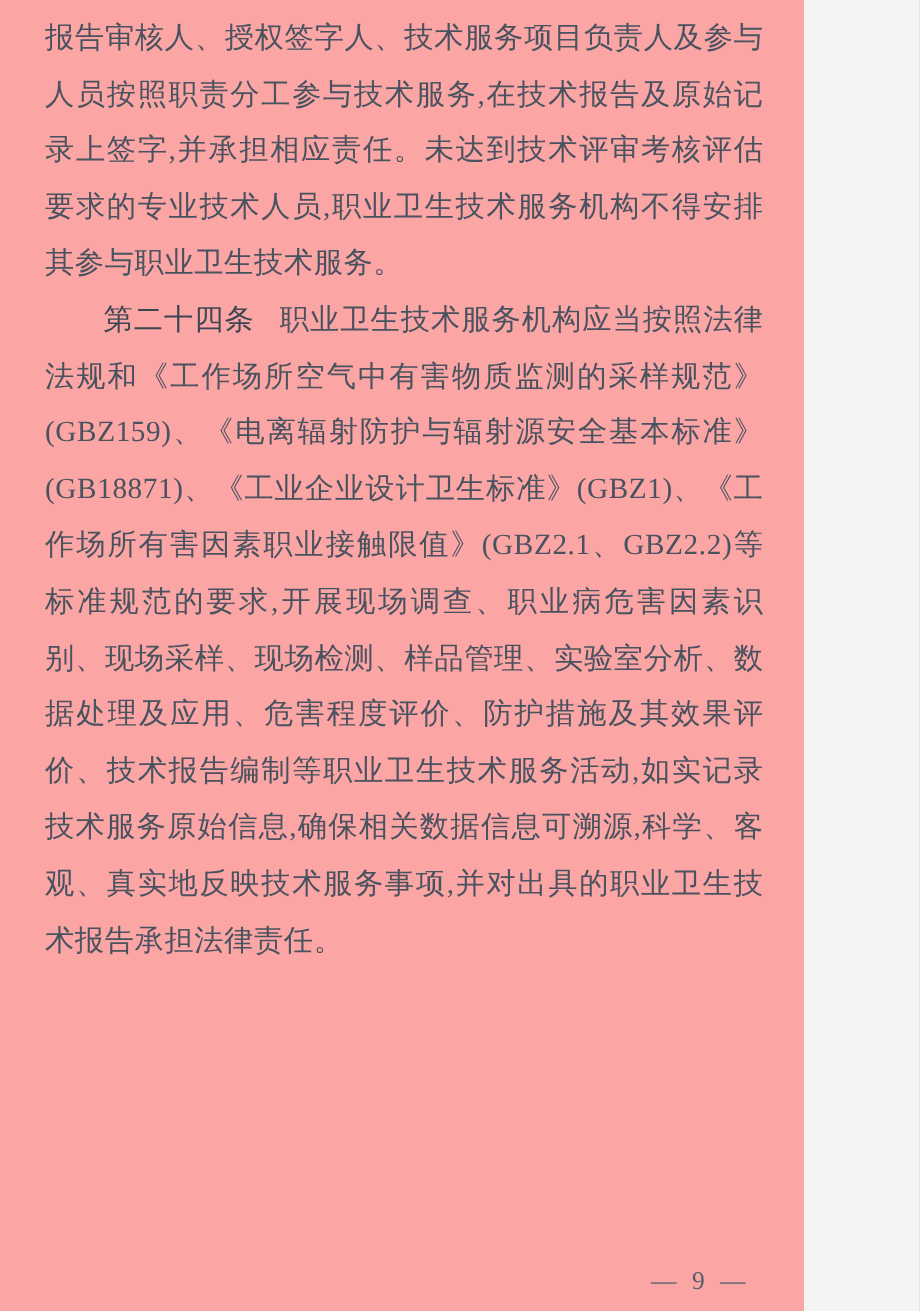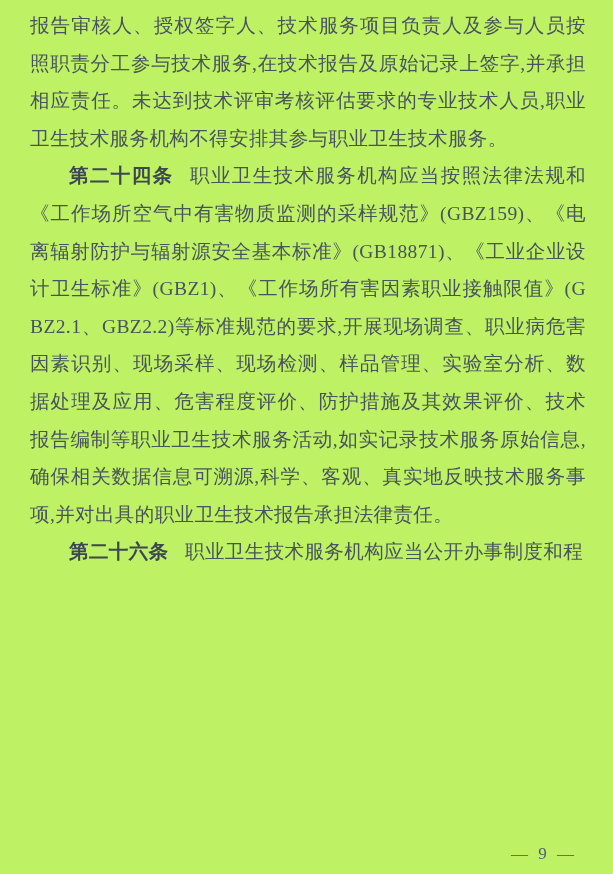--- a/index.html
+++ b/index.html
@@ -2,45 +2,45 @@
 <html><head>
 <meta charset="utf-8">
 <style>
   html, body {
     margin: 0;
     padding: 0;
     background: #f4f4f2;
   }
   .page {
     position: relative;
-    width: 613px;
+    width: 536px;
     height: 874px;
     margin: 0;
-    background: #bef264;
+    background: #fca5a5;
     box-sizing: border-box;
     padding: 7px 27px 0 30px;
     font-family: "Liberation Serif", "DejaVu Serif", serif;
     color: #49535f;
     overflow: hidden;
   }
   .para {
     margin: 0;
     font-size: 19.5px;
     line-height: 37.6px;
     text-align: justify;
     text-align-last: left;
     letter-spacing: 0.4px;
     word-break: break-all;
   }
   .para.indent {
     text-indent: 2em;
   }
   .term {
     font-family: "Liberation Sans", "DejaVu Sans", sans-serif;
-    font-weight: bold;
+    font-weight: normal;
     color: #3d4752;
     margin-right: 0.85em;
     margin-top: 32px;
   }
   .footer {
     position: absolute;
     right: 36px;
     bottom: 10px;
     font-size: 17px;
     line-height: 20px;
@@ -53,20 +53,19 @@
 
 <div class="page">
   <div>
 
     <p class="para"><span>报告审核人、授权签字人、技术服务项目负责人及参与人员按照职责分工参与技术服务,在技术报告及原始记录上签字,并承担相应责任。未达到技术评审考核评估要求的专业技术人员,职业卫生技术服务机构不得安排其参与职业卫生技术服务。</span></p>
 
 
     <p class="para indent"><span class="term">第二十四条</span><span>职业卫生技术服务机构应当按照法律法规和《工作场所空气中有害物质监测的采样规范》(GBZ159)、《电离辐射防护与辐射源安全基本标准》(GB18871)、《工业企业设计卫生标准》(GBZ1)、《工作场所有害因素职业接触限值》(GBZ2.1、GBZ2.2)等标准规范的要求,开展现场调查、职业病危害因素识别、现场采样、现场检测、样品管理、实验室分析、数据处理及应用、危害程度评价、防护措施及其效果评价、技术报告编制等职业卫生技术服务活动,如实记录技术服务原始信息,确保相关数据信息可溯源,科学、客观、真实地反映技术服务事项,并对出具的职业卫生技术报告承担法律责任。</span></p>
 
 
-    <p class="para indent"><span class="term">第二十六条</span><span>职业卫生技术服务机构应当公开办事制度和程</span></p>
 
   </div>
 
   <div class="footer">
     <span>— 9 —</span>
   </div>
 </div>
 
 </body></html>

